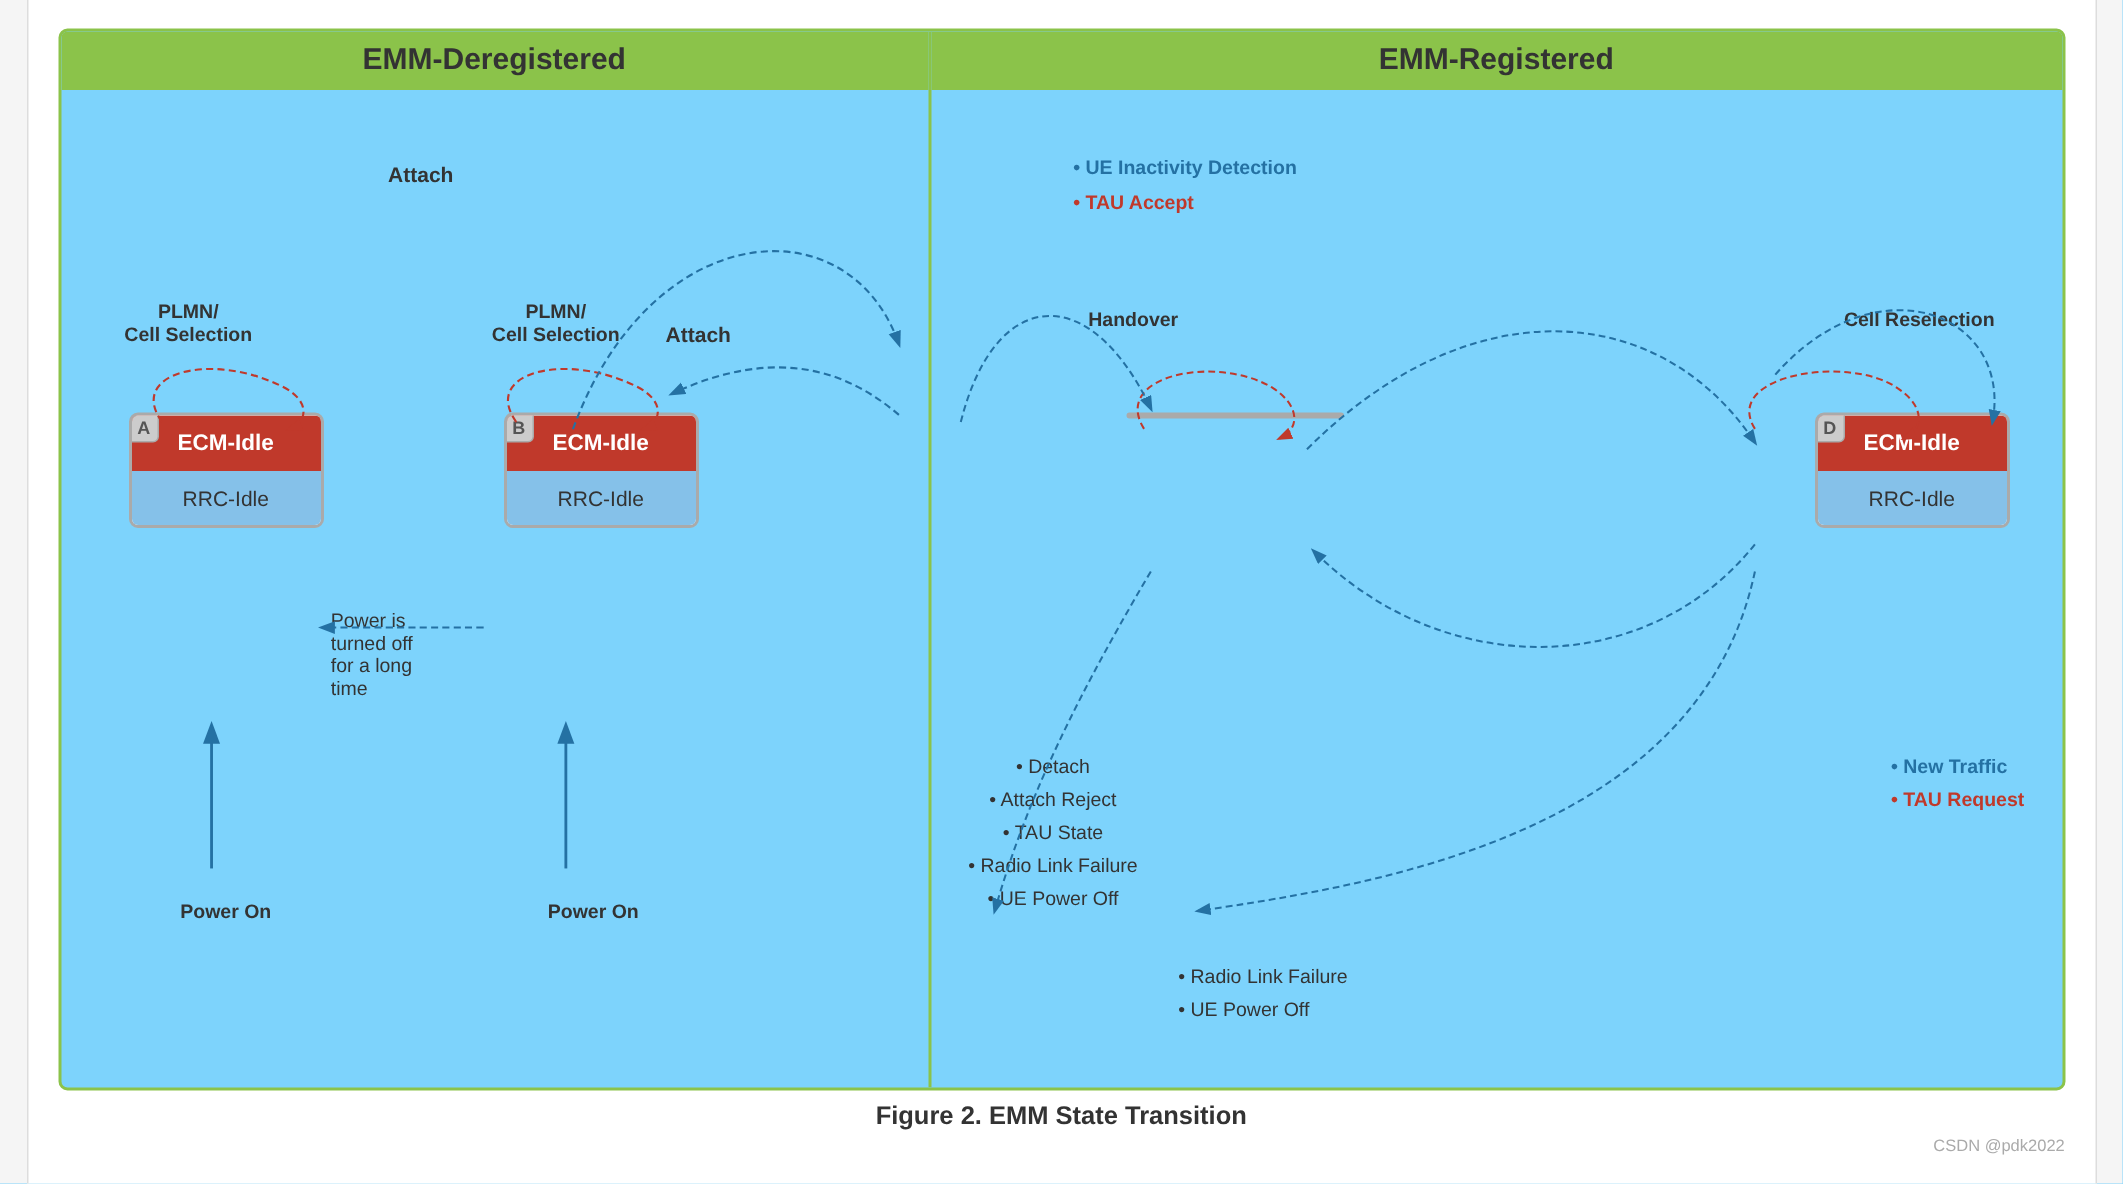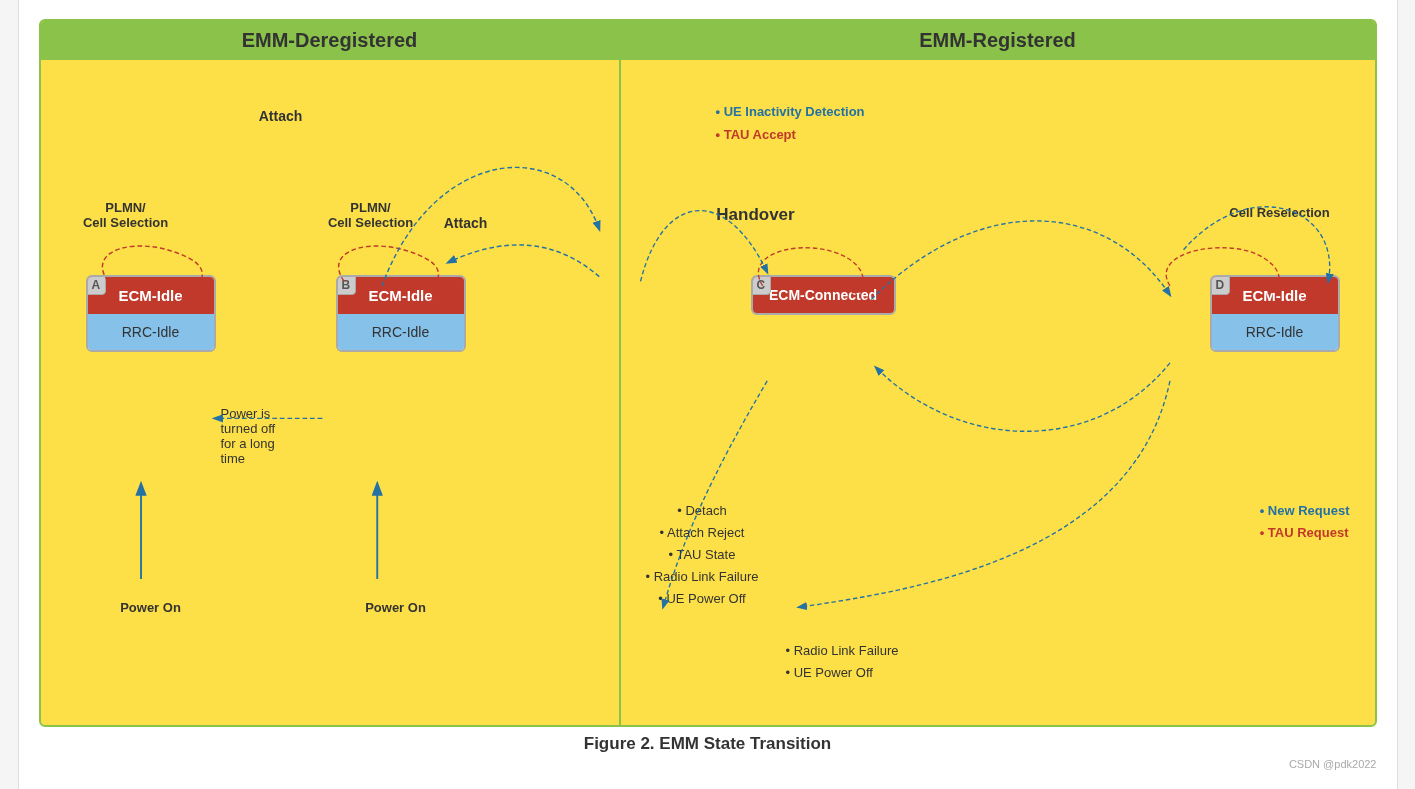--- a/index.html
+++ b/index.html
@@ -17,21 +17,21 @@
       background: white;
       border: 1px solid #ddd;
       padding: 20px;
     }
     .main-container {
       display: flex;
       gap: 0;
       border: 2px solid #8BC34A;
       border-radius: 6px;
       overflow: hidden;
-      background: #fde047;
+      background: #7dd3fc;
     }
     .section {
       padding: 10px 15px 15px;
       position: relative;
       flex: 1;
     }
     .section-left {
       border-right: 2px solid #8BC34A;
       flex: 0 0 580px;
     }
@@ -200,43 +200,42 @@
           <div>
             <span style="color:#2471A3; font-weight:bold;">• UE Inactivity Detection</span>
           </div>
           <div>
             <span style="color:#c0392b; font-weight:bold;">• TAU Accept</span>
           </div>
         </div>
 
         <div class="state-box" style="left:115px; top:205px; width:145px;">
           <div class="state-box-label">C</div>
-          <div class="ecm-bar" style="font-size:14px;">ECM-Connected</div>
         </div>
 
         <div class="state-box" style="right:20px; top:205px; width:130px;">
           <div class="state-box-label">D</div>
           <div class="ecm-bar">ECM-Idle</div>
           <div class="rrc-bar">RRC-Idle</div>
         </div>
 
-        <div class="label-text" style="left:60px; top:135px; width:120px; font-size:17px; font-weight:bold;">Handover</div>
+        <div class="label-text" style="left:60px; top:135px; width:120px; font-size:13px; font-weight:bold;">Handover</div>
 
         <div class="label-text" style="right:5px; top:135px; width:150px; font-size:13px; font-weight:bold;">Cell Reselection</div>
 
         <div class="bullet-list" style="left:10px; top:430px;text-align:center;">
           <div class="bullet-item">Detach</div>
           <div class="bullet-item">Attach Reject</div>
           <div class="bullet-item">TAU State</div>
           <div class="bullet-item">Radio Link Failure</div>
           <div class="bullet-item">UE Power Off</div>
         </div>
 
         <div class="bullet-list" style="right:10px; top:430px; text-align:left;">
-          <div class="bullet-item" style="color:#2471A3; font-weight:bold;">New Request</div>
+          <div class="bullet-item" style="color:#2471A3; font-weight:bold;">New Traffic</div>
           <div class="bullet-item" style="color:#c0392b; font-weight:bold;">TAU Request</div>
         </div>
 
         <div class="bullet-list" style="left:150px; top:570px;">
           <div class="bullet-item">Radio Link Failure</div>
           <div class="bullet-item">UE Power Off</div>
         </div>
 
         <svg class="svg-overlay" viewBox="0 0 800 640">
           <defs>

